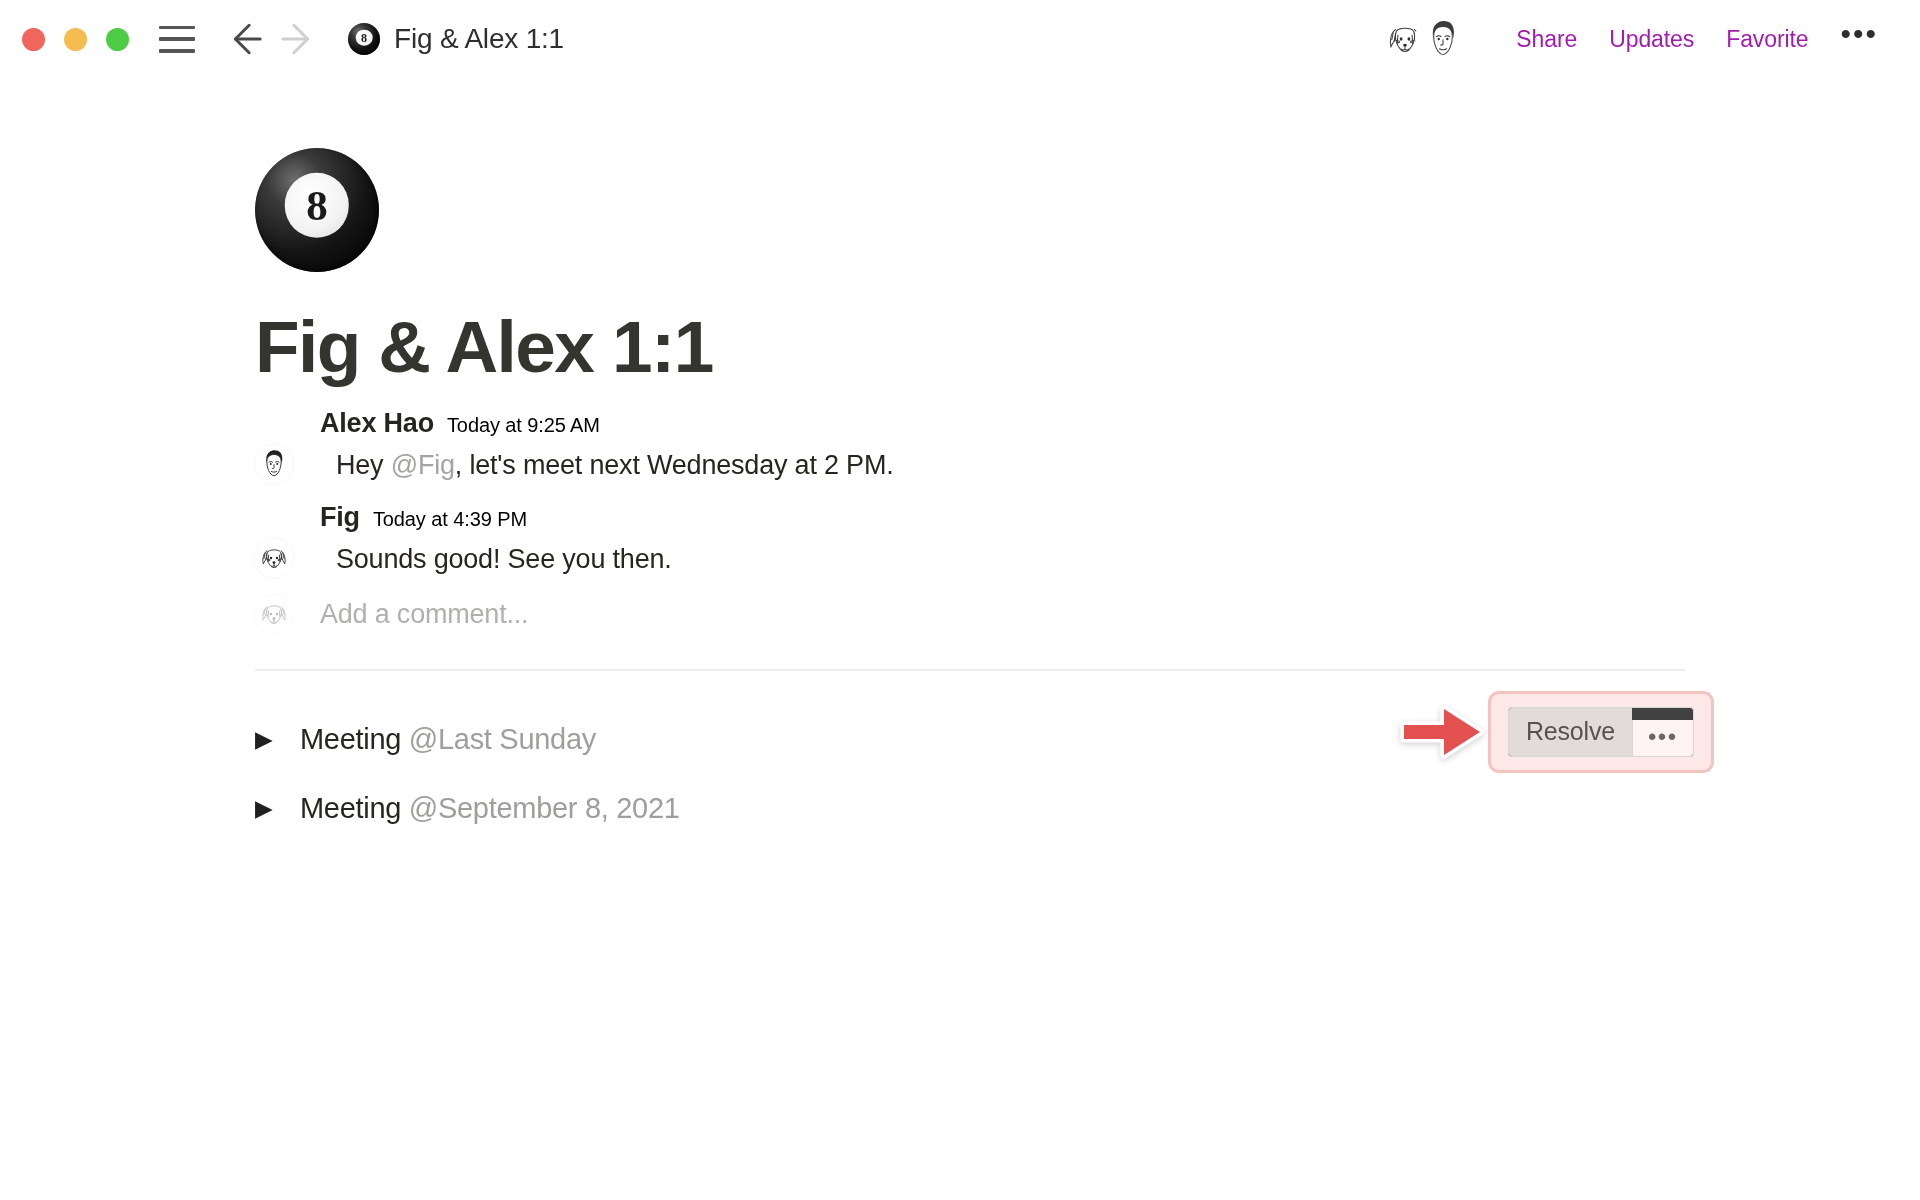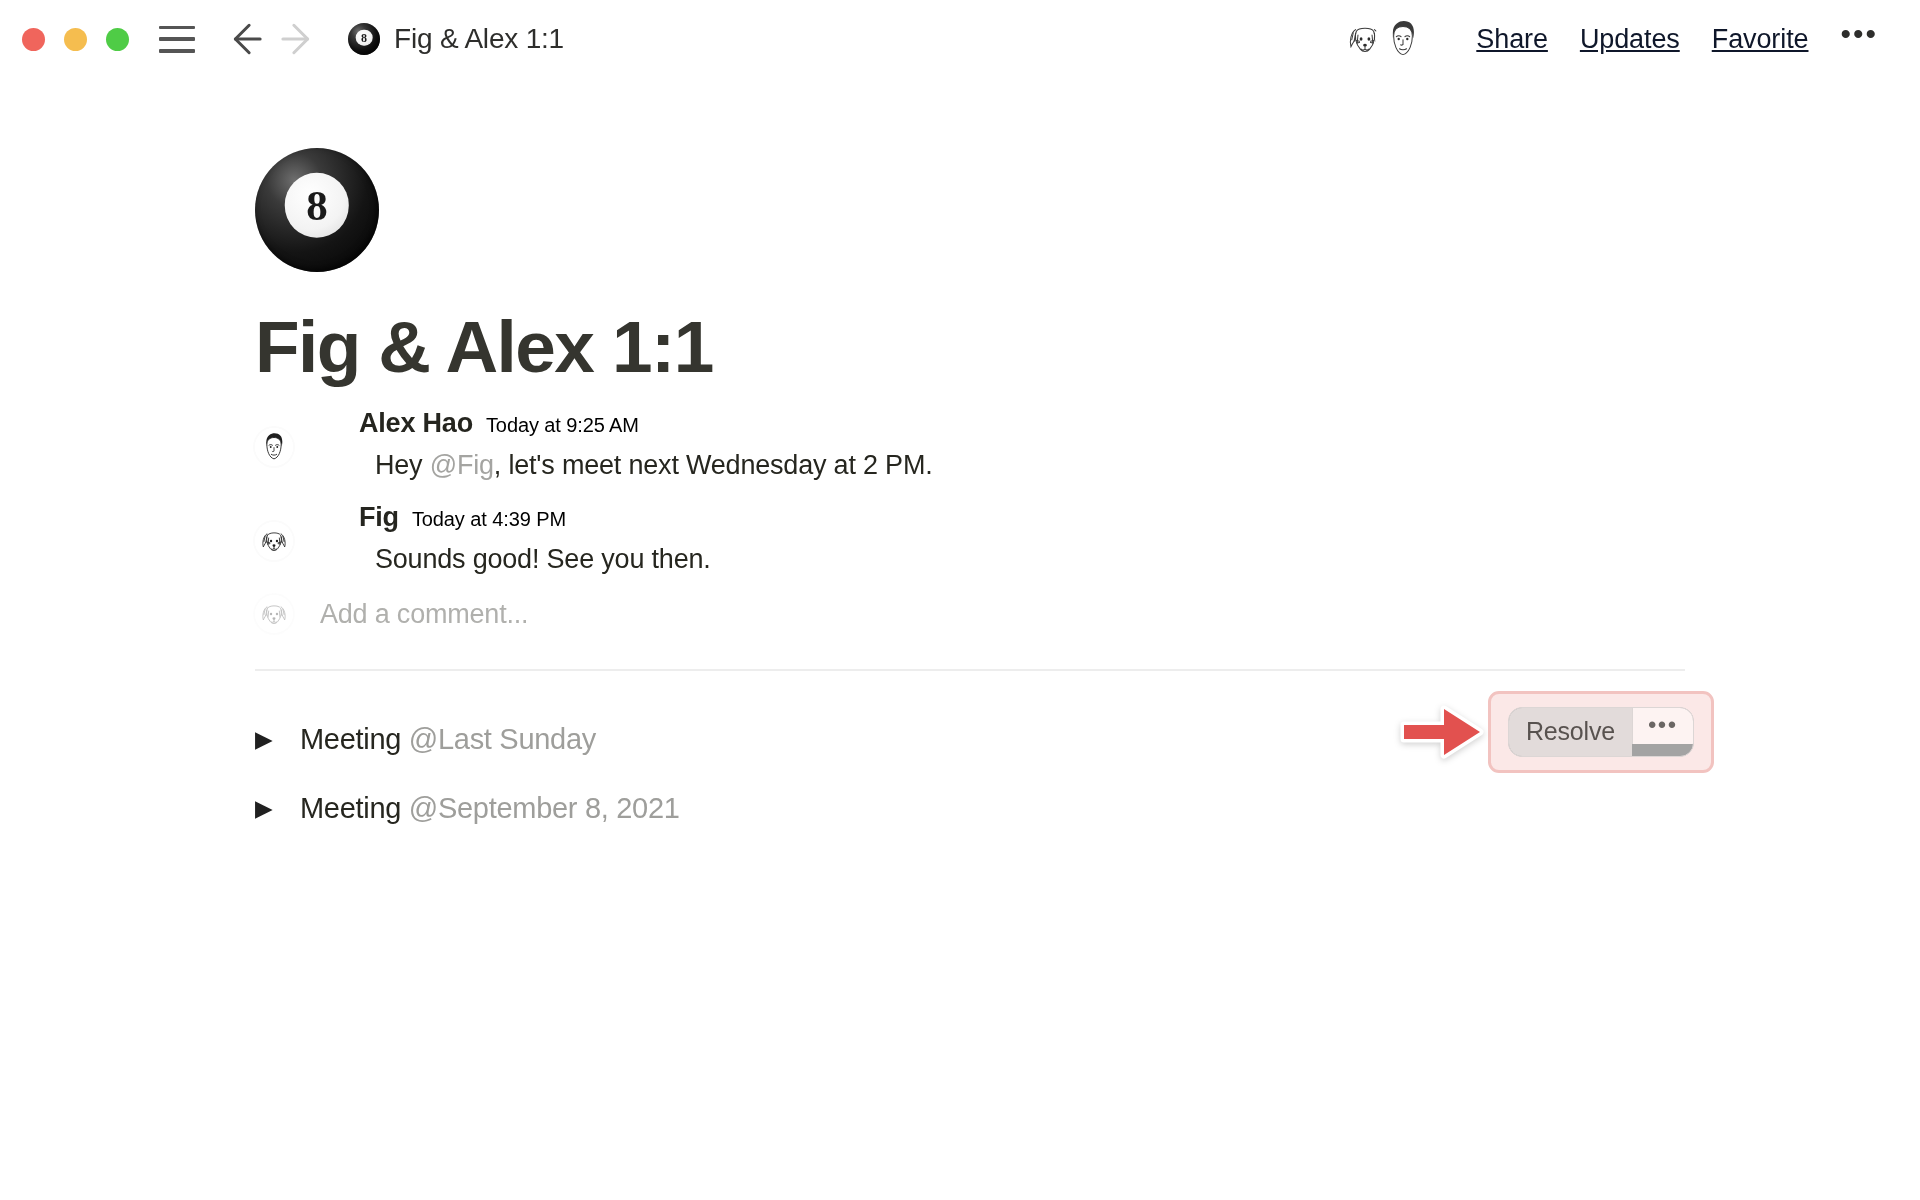--- a/index.html
+++ b/index.html
@@ -130,27 +130,26 @@
     display: flex;
     align-items: center;
     justify-content: center;
     overflow: hidden;
     flex: none;
   }
   .avatar + .avatar { margin-left: -12px; }
   .avatar svg { width: 100%; height: 100%; display: block; }
 
   .hdr-link {
-    font-size: 27px;
-    color: #0f172a;
+    font-size: 23px;
+    color: #a21caf;
     padding: 6px 16px;
     cursor: pointer;
     white-space: nowrap;
     letter-spacing: -0.1px;
-    text-decoration: underline;
   }
   .hdr-more {
     font-size: 30px;
     color: #2e2e2c;
     padding: 0 12px 10px 16px;
     cursor: pointer;
     letter-spacing: 2px;
     line-height: 0.6;
   }
 
@@ -181,23 +180,22 @@
     letter-spacing: -1.6px;
     line-height: 1.06;
     margin: 0 0 22px 0;
   }
 
   
   .thread { position: relative; margin-top: 18px; }
 
   .comment {
     display: flex;
-    align-items: center;
+    align-items: flex-end;
     margin-bottom: 18px;
-    gap: 39px;
   }
   .comment-avatar {
     width: 38px; height: 38px;
     border-radius: 50%;
     background: #ffffff;
     box-shadow: 0 0 0 2px #fbfbfb;
     overflow: hidden;
     flex: none;
     margin-top: 3px;
   }
@@ -296,25 +294,25 @@
     background: #fbe8e7;
     border: 3px solid #f2c3c0;
     border-radius: 11px;
     padding: 13px 17px;
     display: flex;
     align-items: center;
   }
 
   .resolve-group {
     display: flex;
-    align-items: flex-start;
+    align-items: flex-end;
     border: 1.5px solid #dcd6d5;
-    border-radius: 14px;
+    border-radius: 4px;
     overflow: hidden;
-    background: #a3a3a3;
+    background: #404040;
   }
   .resolve-btn {
     background: #e2dbda;
     padding: 9px 17px 10px 17px;
     font-size: 25px;
     color: #58524f;
     letter-spacing: -0.2px;
     cursor: pointer;
     display: flex;
     align-items: center;

